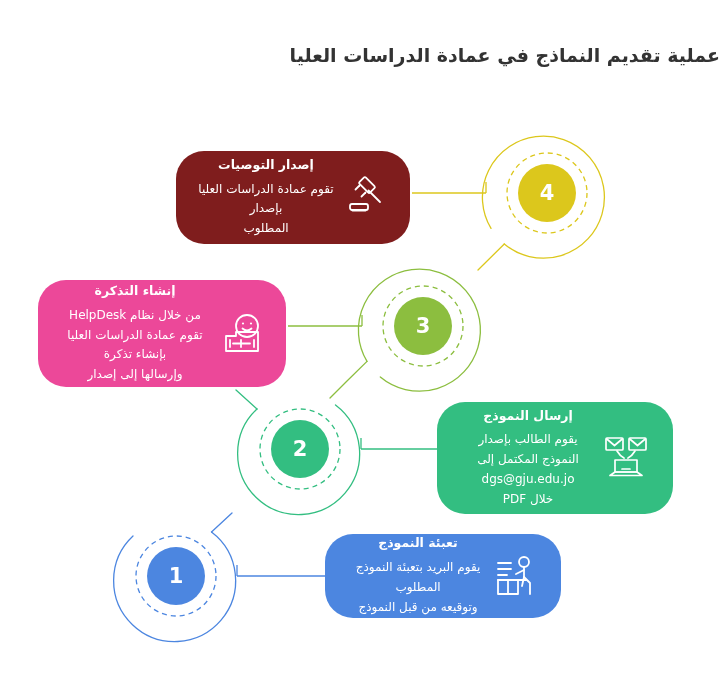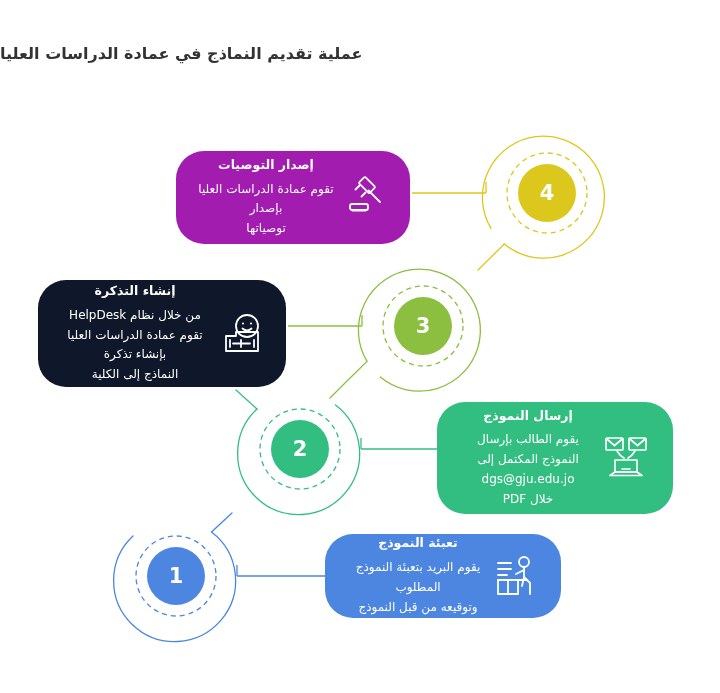--- a/index.html
+++ b/index.html
@@ -21,22 +21,22 @@
     inset: 0;
     width: 720px;
     height: 693px;
   }
 
   .page-title {
     position: absolute;
     top: 44px;
     left: 0;
     width: 720px;
-    text-align: left;
-    font-size: 16px;
+    text-align: right;
+    font-size: 19px;
     font-weight: bold;
     color: #333333;
     direction: rtl;
     letter-spacing: 0;
   }
 
   
   svg.layer {
     position: absolute;
     left: 0;
@@ -86,22 +86,22 @@
     flex: 0 0 auto;
     width: 54px;
     height: 54px;
     display: flex;
     align-items: center;
     justify-content: center;
   }
   .card .card-icon svg { display: block; }
 
   
-  #card-4 { left: 176px; top: 151px; width: 234px;  height: 93px;  background: #a21caf; }
-  #card-3 { left: 38px;  top: 280px; width: 248px;  height: 107px; background: #0f172a; }
+  #card-4 { left: 176px; top: 151px; width: 234px;  height: 93px;  background: #7f1d1d; }
+  #card-3 { left: 38px;  top: 280px; width: 248px;  height: 107px; background: #ec4899; }
   #card-2 { left: 437px; top: 402px; width: 236px;  height: 112px; background: #33BE81; }
   #card-1 { left: 325px; top: 534px; width: 236px;  height: 84px;  background: #4C86E0; padding-left: 22px; }
 
   
   .step-circle {
     position: absolute;
     border-radius: 50%;
     display: flex;
     align-items: center;
     justify-content: center;
@@ -165,42 +165,42 @@
 
       <path d="M 211.5 532.0 L 232 513" fill="none" stroke="#4C86E0" stroke-width="1.3" stroke-linecap="round"></path>
     </g>
   </svg>
 
   <div class="card" id="card-4">
     <div class="card-text">
       <div class="card-title">إصدار التوصيات</div>
       <div class="card-desc">
         <div>تقوم عمادة الدراسات العليا بإصدار</div>
-        <div>توصياتها</div>
+        <div>المطلوب</div>
       </div>
     </div>
     <div class="card-icon">
       <svg width="46" height="46" viewBox="0 0 46 46" fill="none" stroke="#ffffff" stroke-width="1.8" stroke-linecap="round" stroke-linejoin="round">
         <rect x="17.5" y="5.5" width="15" height="9" rx="1.5" transform="rotate(45 25 10)"></rect>
         <line x1="26.5" y1="15.5" x2="38" y2="27"></line>
         <line x1="17.5" y1="10.5" x2="13.5" y2="14.5"></line>
         <line x1="23.5" y1="17.5" x2="19.5" y2="21.5"></line>
         <rect x="8" y="29" width="18" height="6" rx="2"></rect>
         <line x1="10.5" y1="35.5" x2="23.5" y2="35.5"></line>
       </svg>
     </div>
   </div>
 
   <div class="card" id="card-3">
     <div class="card-text">
       <div class="card-title">إنشاء التذكرة</div>
       <div class="card-desc">
         <div>من خلال نظام HelpDesk</div>
         <div>تقوم عمادة الدراسات العليا بإنشاء تذكرة</div>
-        <div>النماذج إلى الكلية</div>
+        <div>وإرسالها إلى إصدار</div>
       </div>
     </div>
     <div class="card-icon">
       <svg width="48" height="46" viewBox="0 0 48 46" fill="none" stroke="#ffffff" stroke-width="1.8" stroke-linecap="round" stroke-linejoin="round">
         <circle cx="30" cy="15" r="11"></circle>
         <circle cx="26" cy="12.5" r="1.1" fill="#ffffff" stroke="none"></circle>
         <circle cx="34" cy="12.5" r="1.1" fill="#ffffff" stroke="none"></circle>
         <path d="M 25.5 17.5 Q 30 21.5 34.5 17.5"></path>
         <path d="M 9 40 L 9 25 L 19 25 L 19 21 L 41 21 L 41 40 Z"></path>
         <line x1="13" y1="29" x2="13" y2="36"></line>
@@ -208,21 +208,21 @@
         <line x1="37" y1="29" x2="37" y2="36"></line>
         <line x1="16" y1="32.5" x2="33" y2="32.5"></line>
       </svg>
     </div>
   </div>
 
   <div class="card" id="card-2">
     <div class="card-text">
       <div class="card-title">إرسال النموذج</div>
       <div class="card-desc">
-        <div>يقوم الطالب بإرسال النموذج المكتمل إلى</div>
+        <div>يقوم الطالب بإصدار النموذج المكتمل إلى</div>
         <div class="ltr">dgs@gju.edu.jo</div>
         <div>خلال PDF</div>
       </div>
     </div>
     <div class="card-icon">
       <svg width="50" height="48" viewBox="0 0 50 48" fill="none" stroke="#ffffff" stroke-width="1.7" stroke-linecap="round" stroke-linejoin="round">
         <rect x="3" y="4" width="17" height="12" rx="1"></rect>
         <path d="M 3.8 5 L 11.5 11.5 L 19.2 5"></path>
         <rect x="26" y="4" width="17" height="12" rx="1"></rect>
         <path d="M 26.8 5 L 34.5 11.5 L 42.2 5"></path>

